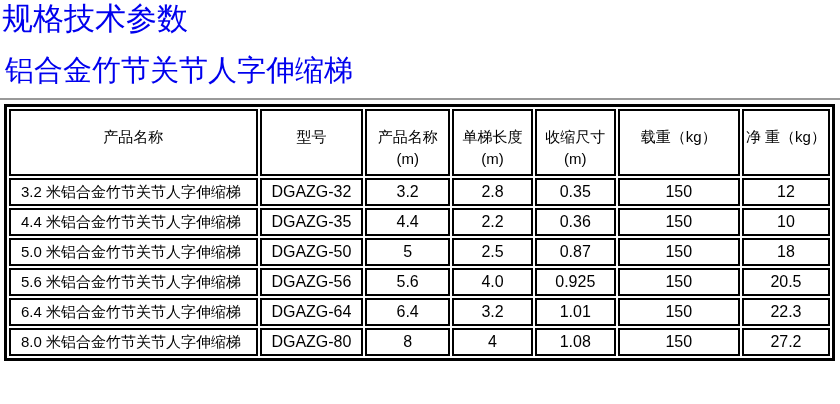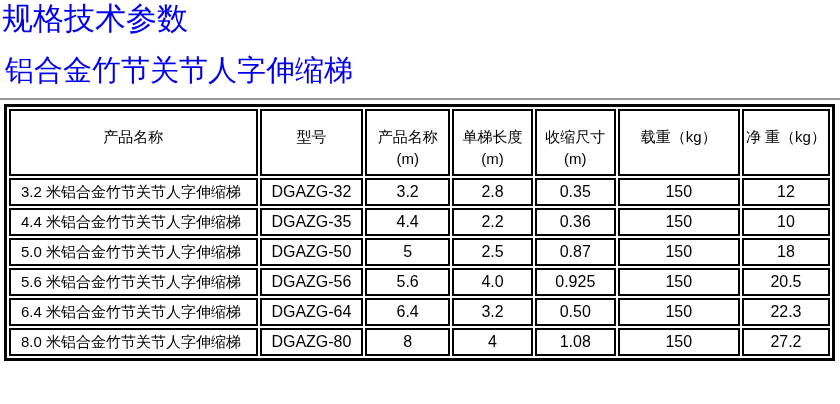--- a/index.html
+++ b/index.html
@@ -157,21 +157,21 @@
         <td>4.0</td>
         <td>0.925</td>
         <td>150</td>
         <td>20.5</td>
       </tr>
       <tr>
         <td class="name">6.4 米铝合金竹节关节人字伸缩梯</td>
         <td>DGAZG-64</td>
         <td>6.4</td>
         <td>3.2</td>
-        <td>0.50</td>
+        <td>1.01</td>
         <td>150</td>
         <td>22.3</td>
       </tr>
       <tr>
         <td class="name">8.0 米铝合金竹节关节人字伸缩梯</td>
         <td>DGAZG-80</td>
         <td>8</td>
         <td>4</td>
         <td>1.08</td>
         <td>150</td>

